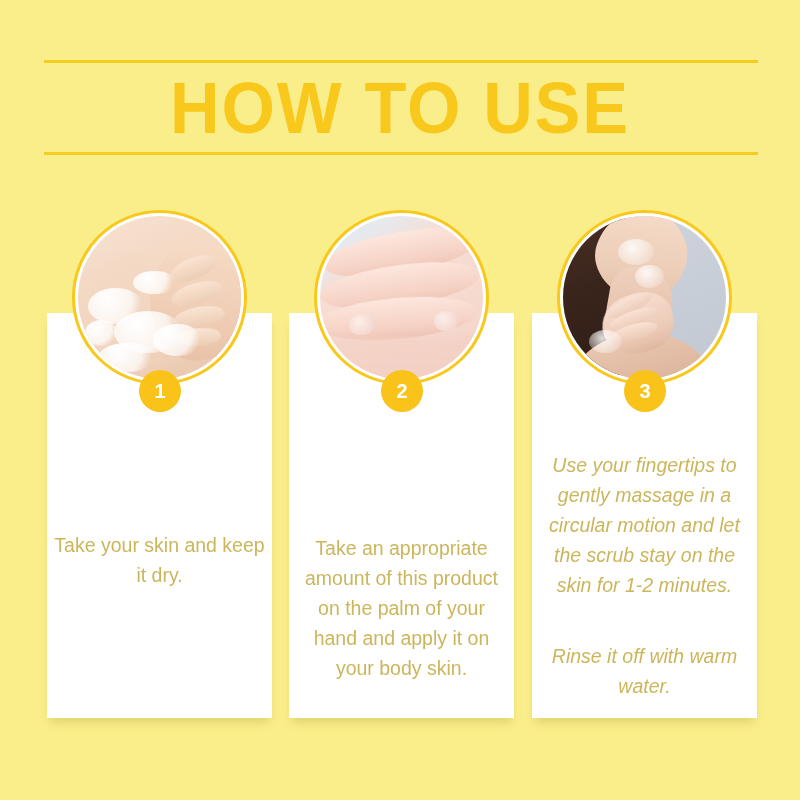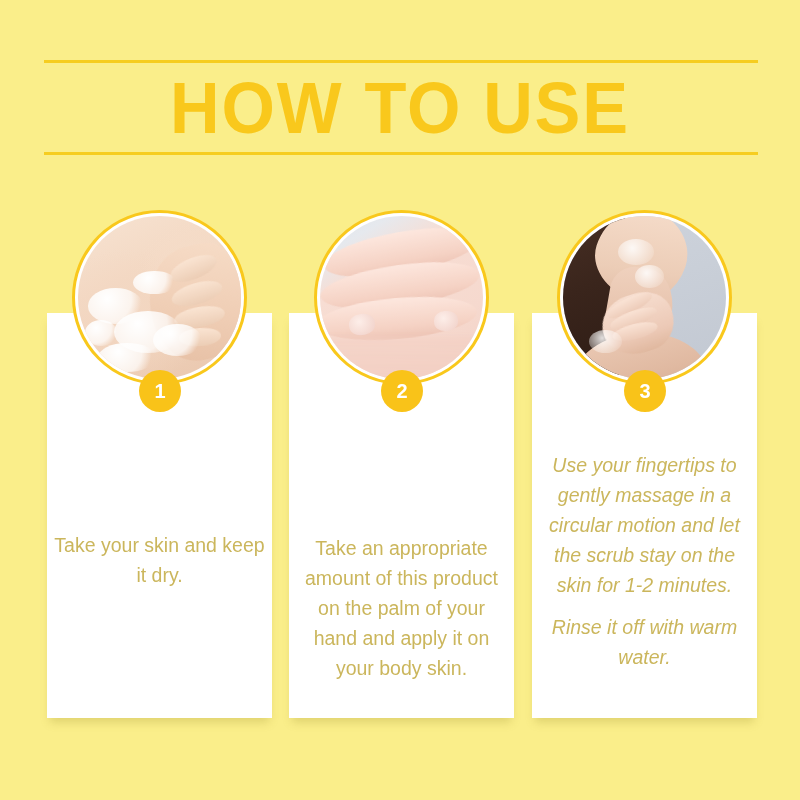--- a/index.html
+++ b/index.html
@@ -235,21 +235,21 @@
     text-align: center;
     color: #cbb65c;
     font-size: 19.5px;
     line-height: 30px;
     font-weight: normal;
   }
   .c1 .card-text { top: 320px; }
   .c2 .card-text { top: 283px; margin-top: 40px; }
   .c3 .card-text { top: 240px; font-style: italic; }
   .card-text p { margin: 0; }
-  .card-text p + p { margin-top: 12px; }
+  .card-text p + p { margin-top: 41px; }
 </style>
 </head>
 <body>
 
 <div class="header">
   <div class="rule rule-top"></div>
   <div class="page-title">HOW TO USE</div>
   <div class="rule rule-bottom"></div>
 </div>
 

